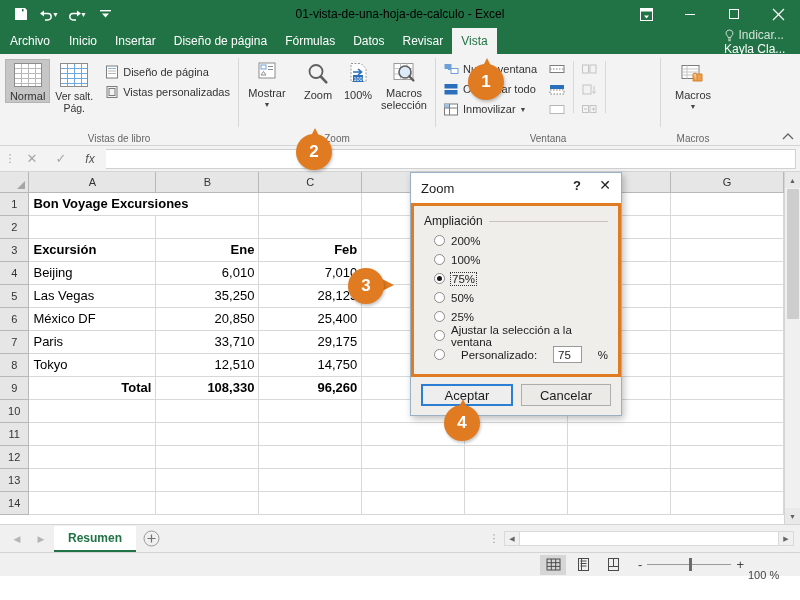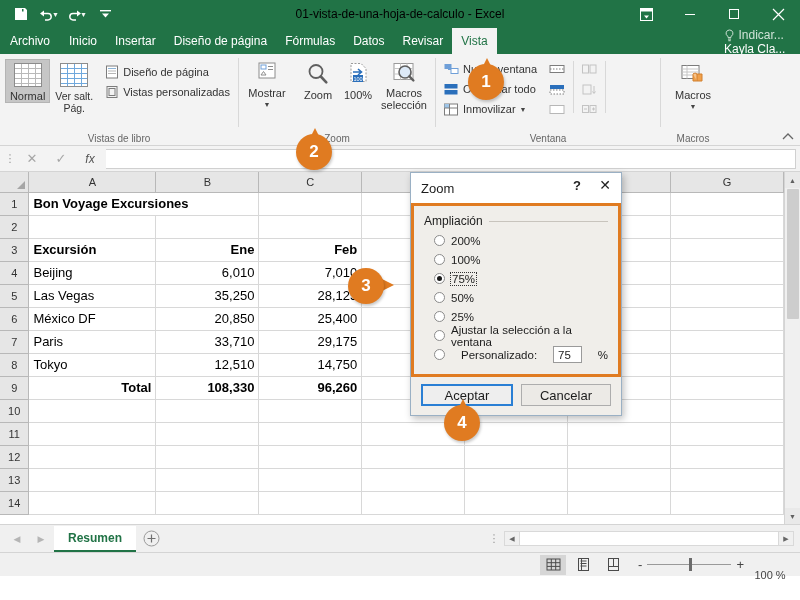--- a/index.html
+++ b/index.html
@@ -141,21 +141,21 @@
 
   
   .statusbar{height:24px;background:#f0f0f0;border-top:1px solid #d4d4d4;display:flex;
              align-items:center;padding:0 8px;font-size:11px;color:#444;}
   .status-right{margin-left:auto;display:flex;align-items:center;gap:4px;}
   .viewbtn{width:26px;height:20px;display:flex;align-items:center;justify-content:center;}
   .viewbtn.on{background:#d6d6d6;}
   .zslider{display:flex;align-items:center;gap:5px;margin-left:8px;}
   .ztrack{width:84px;height:1px;background:#9a9a9a;position:relative;}
   .zthumb{position:absolute;left:42px;top:-6px;width:3px;height:13px;background:#6b6b6b;}
-  .zpct{width:44px;text-align:center;margin-top:20px;}
+  .zpct{width:44px;text-align:left;margin-top:20px;}
 
   
   .dlg {
     position:absolute; left:410px; top:172px; width:212px;
     background:#f0eeea; border:1px solid #9ab0c4;
     box-shadow:2px 3px 7px rgba(0,0,0,.25); z-index:40;
   }
   .dlg-title { height:30px; background:#fff; display:flex;align-items:center;padding:0 10px;
                font-size:13px; color:#1c1c1c; position:relative;}
   .dlg-help{position:absolute;right:40px;top:5px;font-size:13px;color:#222;font-weight:bold;}

